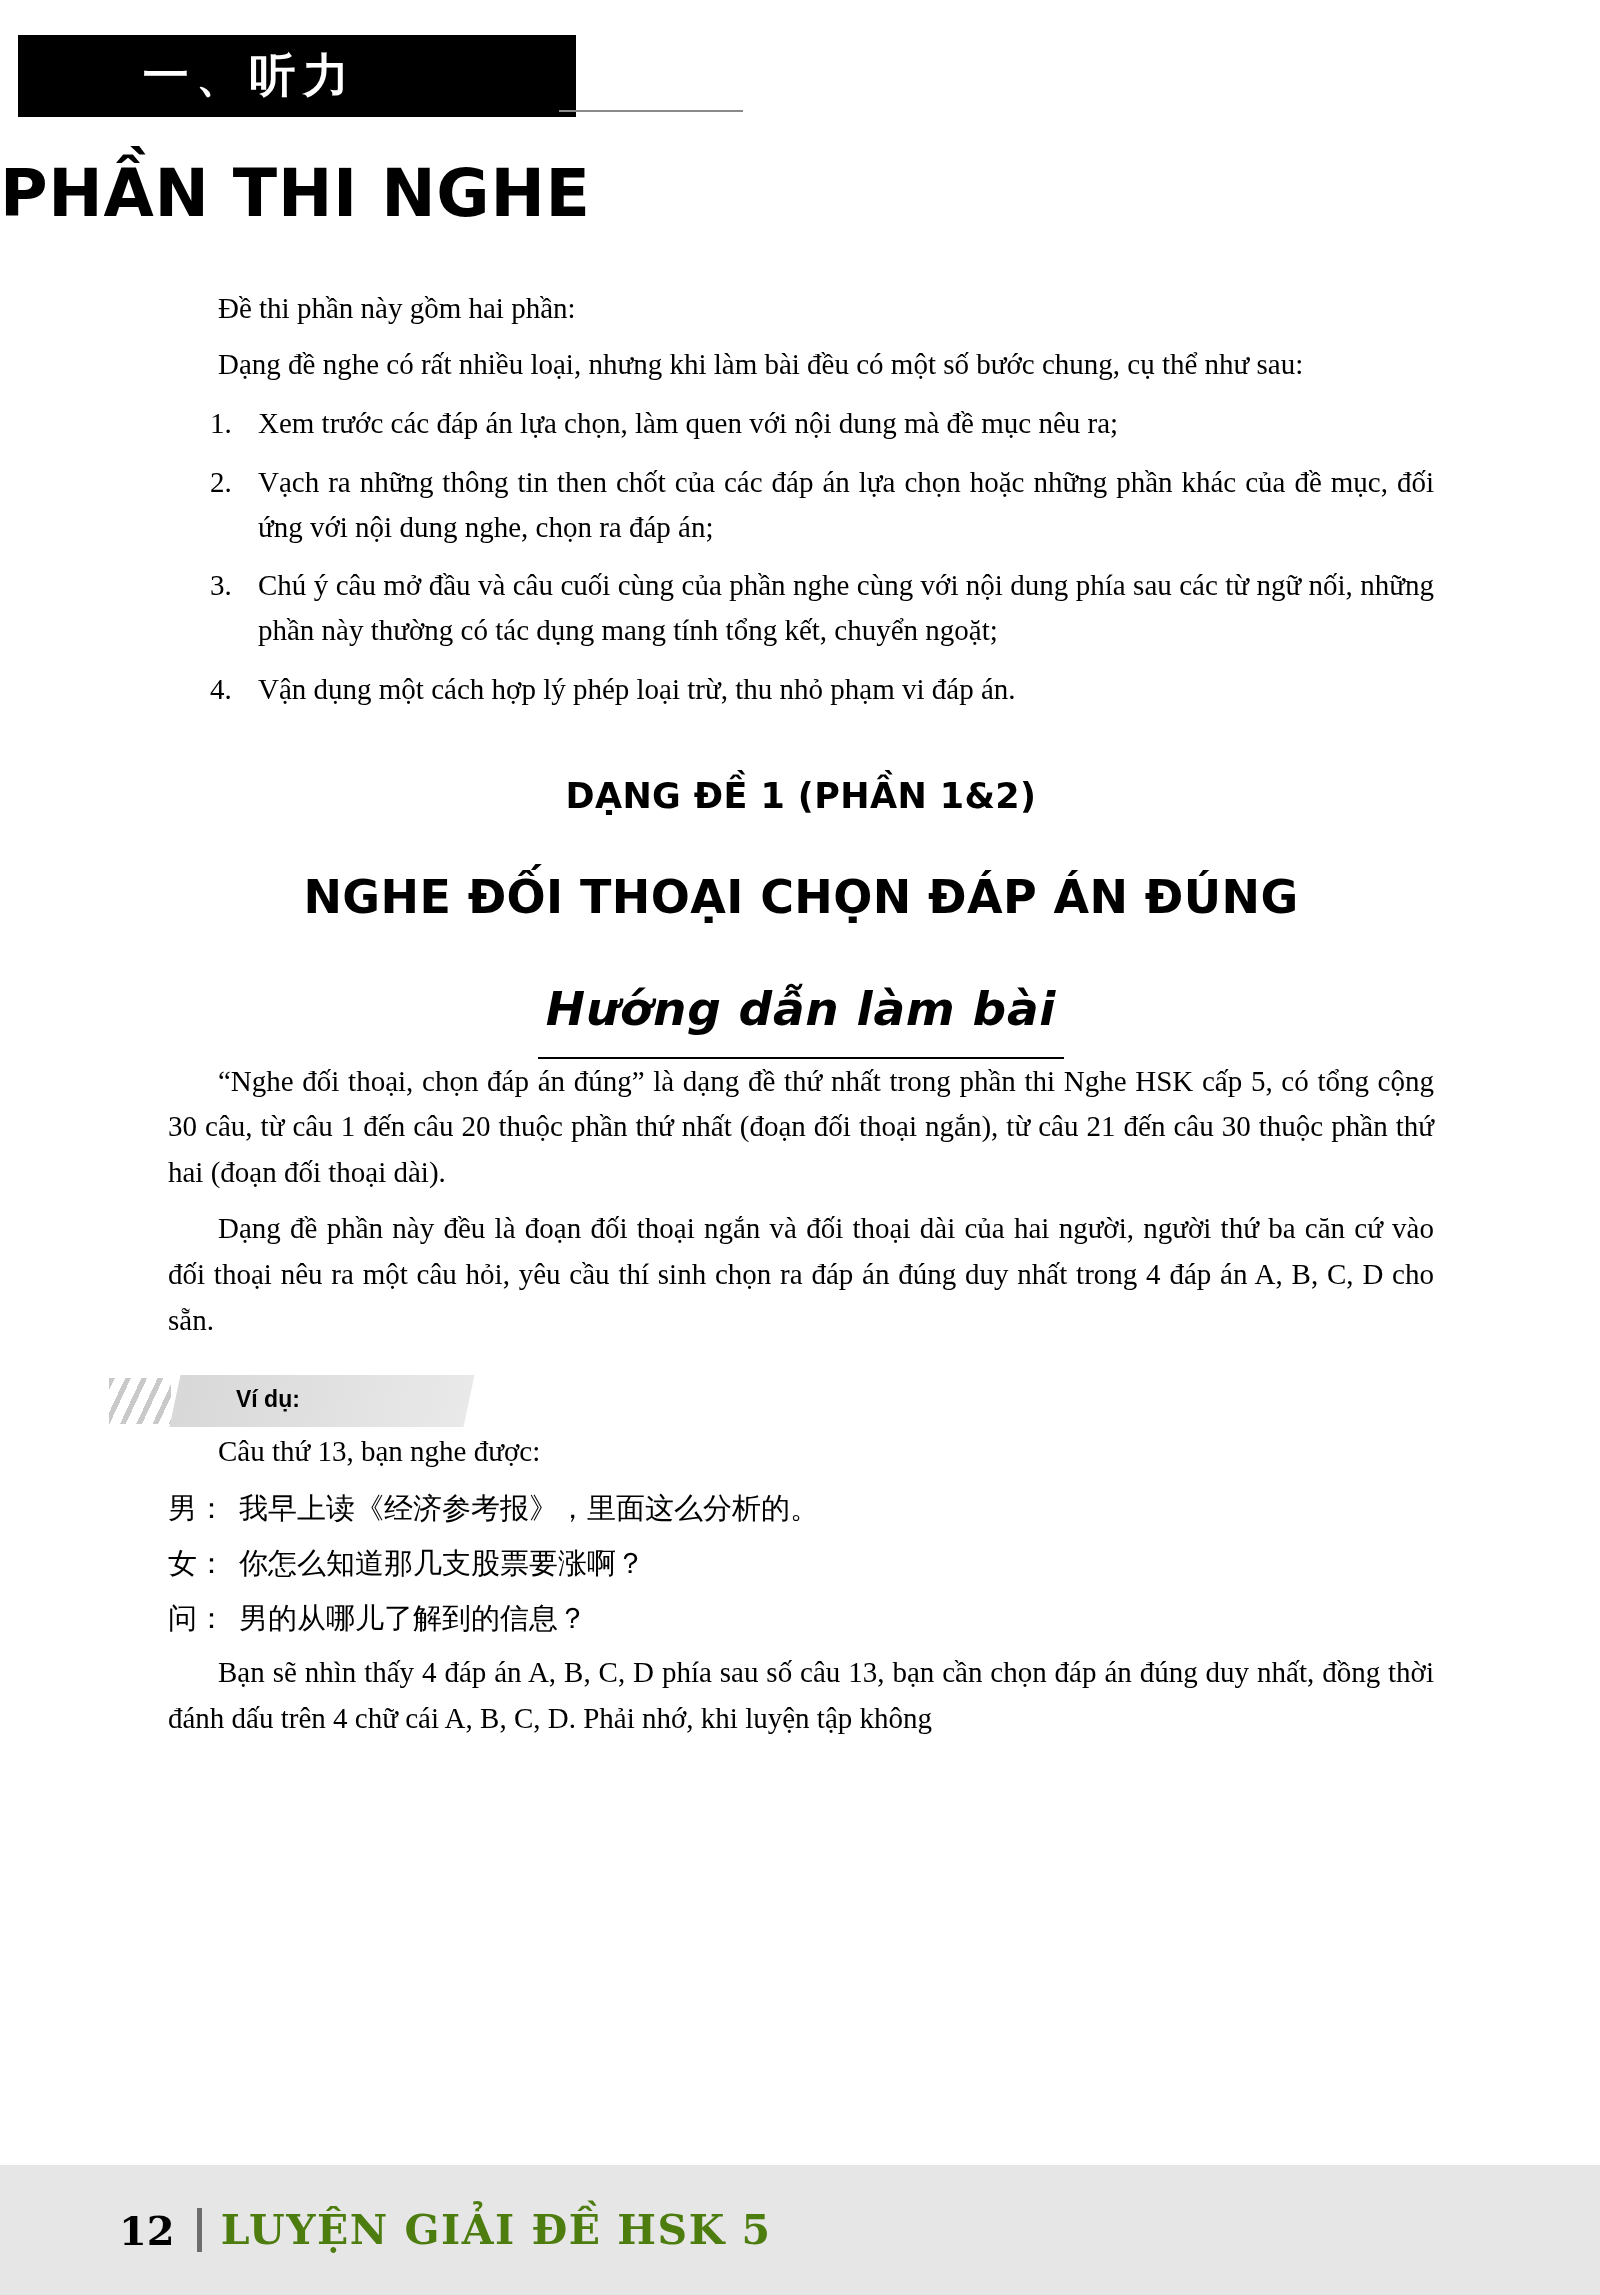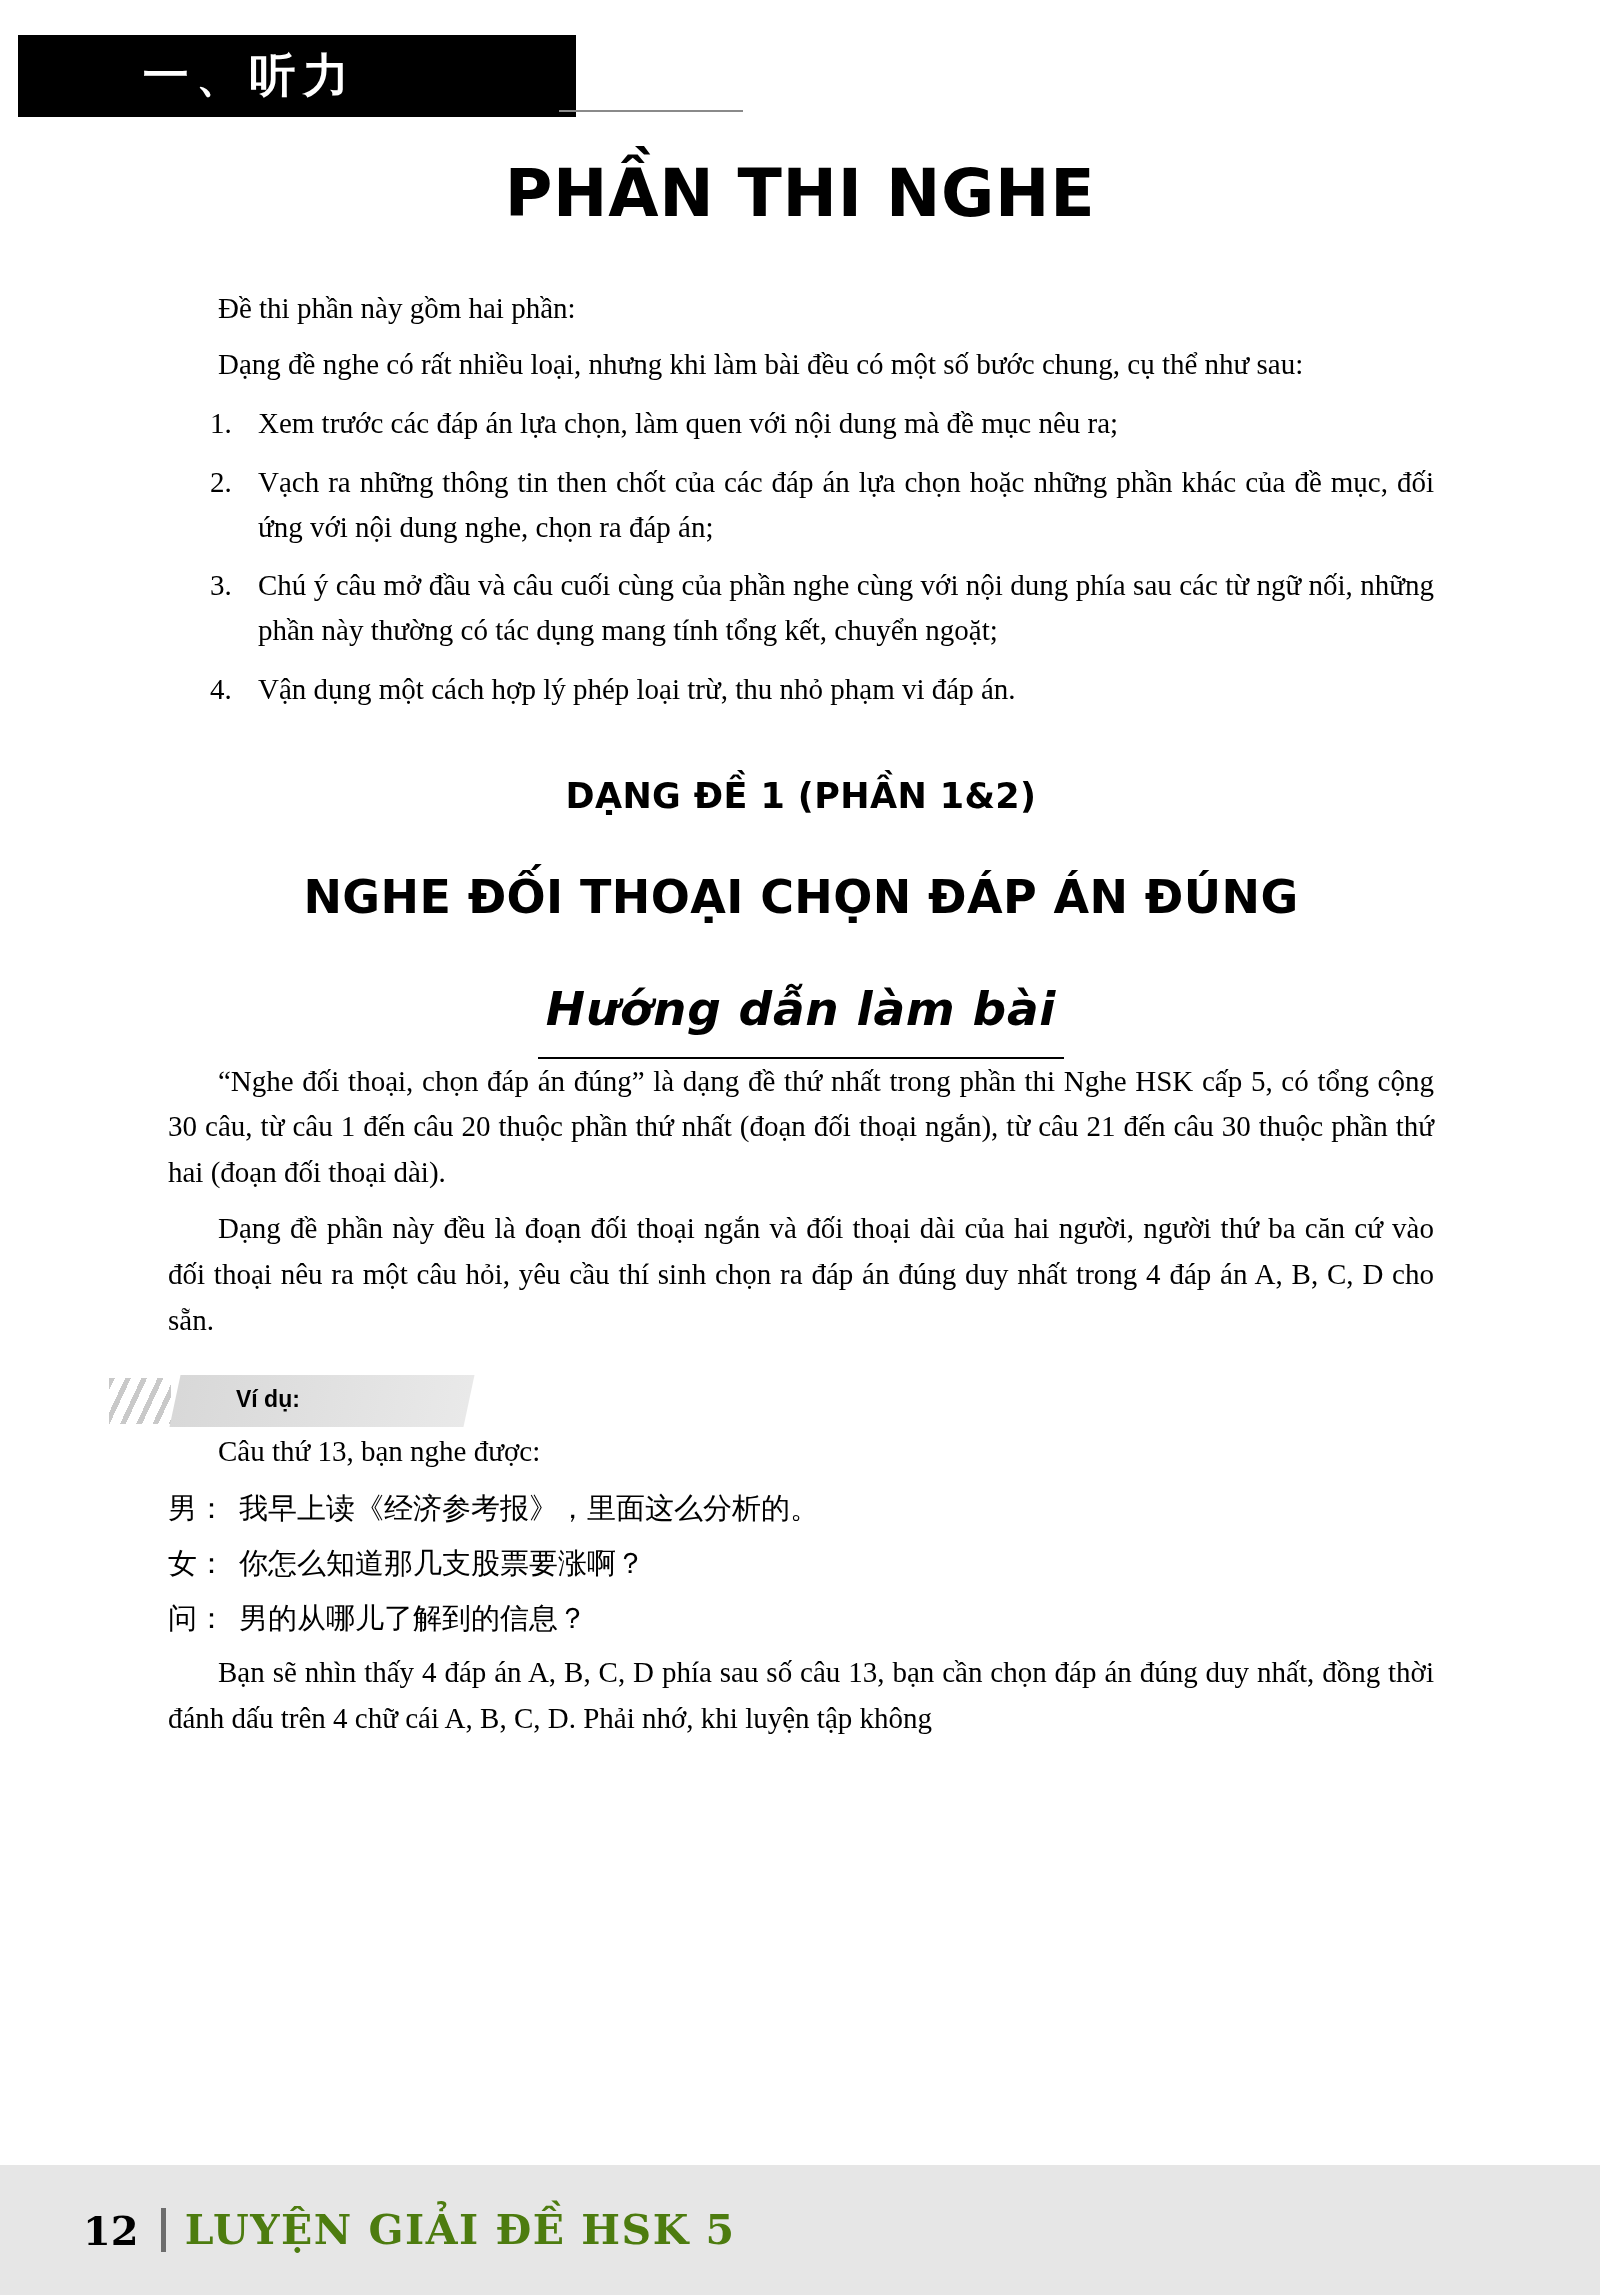--- a/index.html
+++ b/index.html
@@ -49,21 +49,21 @@
     height: 2.2px;
     background: #8a8a8a;
   }
 
   
   .main-title {
     position: absolute;
     top: 156px;
     left: 0;
     width: 100%;
-    text-align: center;
+    text-align: left;
     font-family: "DejaVu Sans", sans-serif;
     font-weight: 700;
     font-size: 65px;
     letter-spacing: 0.7px;
   }
 
   
   .content {
     position: absolute;
     left: 168px;
@@ -181,21 +181,21 @@
     position: absolute;
     left: 0;
     bottom: 0;
     width: 1600px;
     height: 130px;
     background: #e6e6e6;
     display: flex;
     align-items: center;
   }
   .footer-page {
-    margin-left: 83px;
+    margin-left: 119px;
     font-family: "DejaVu Serif", serif;
     font-weight: 700;
     font-size: 40px;
   }
   .footer-bar {
     width: 5.2px;
     height: 44px;
     background: #6d6d6d;
     margin: 0 19px 0 22px;
   }

